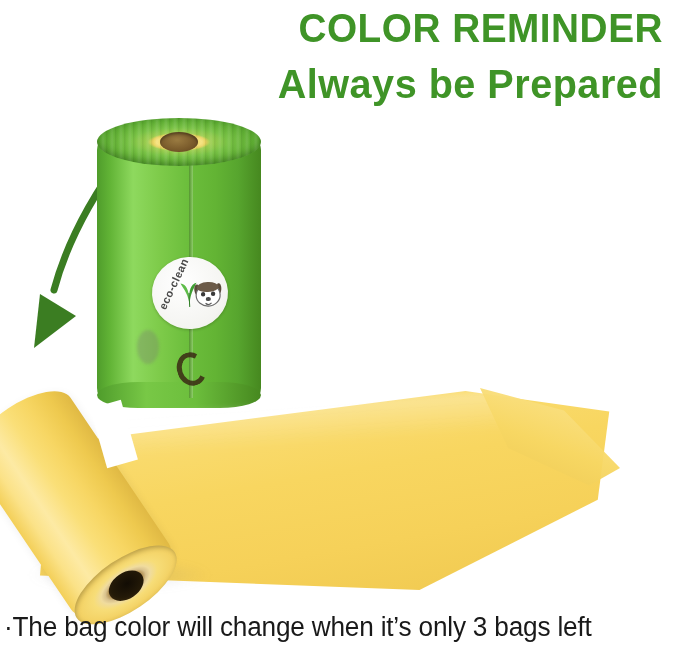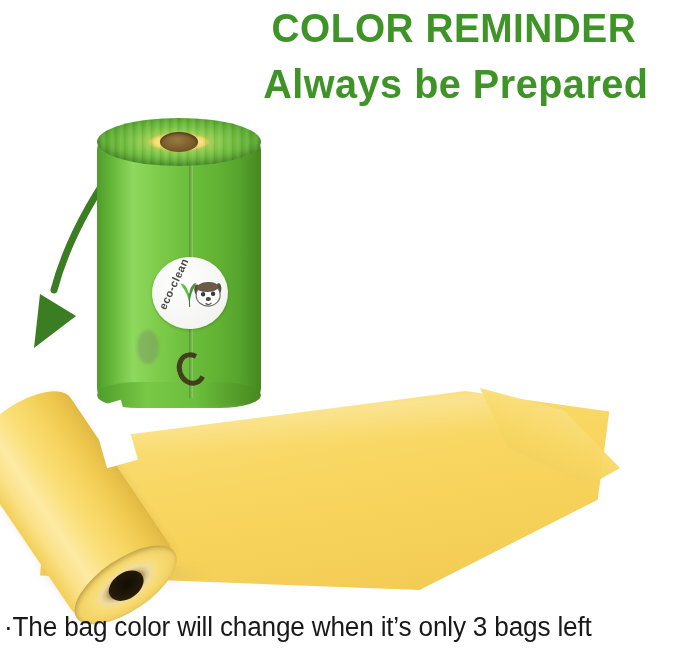--- a/index.html
+++ b/index.html
@@ -15,24 +15,24 @@
     position: relative;
     width: 679px;
     height: 651px;
     background: #ffffff;
     overflow: hidden;
   }
 
   
   .headline-block {
     position: absolute;
-    right: 0;
+    right: 16px;
     top: 0px;
     width: 420px;
-    text-align: left;
+    text-align: right;
   }
   .headline {
     font-family: "Liberation Sans Narrow", "Liberation Sans", sans-serif;
     font-weight: bold;
     color: #3f9427;
     line-height: 1.0;
     white-space: nowrap;
     letter-spacing: 0.5px;
     transform-origin: right center;
   }

